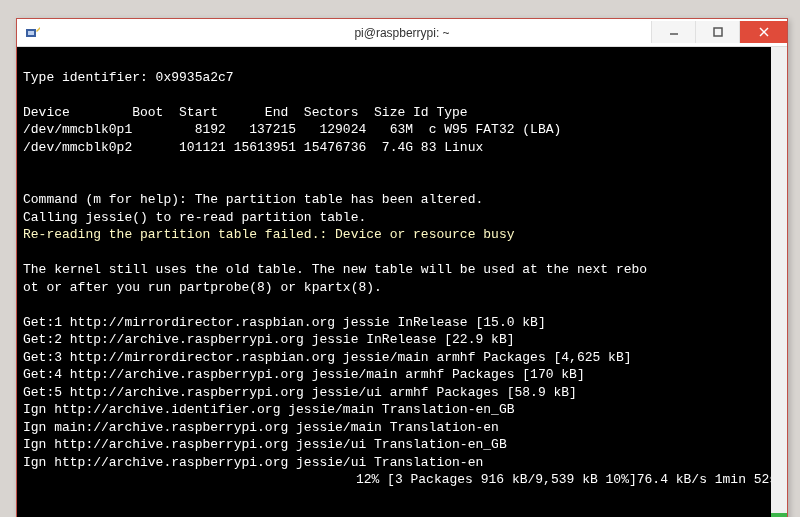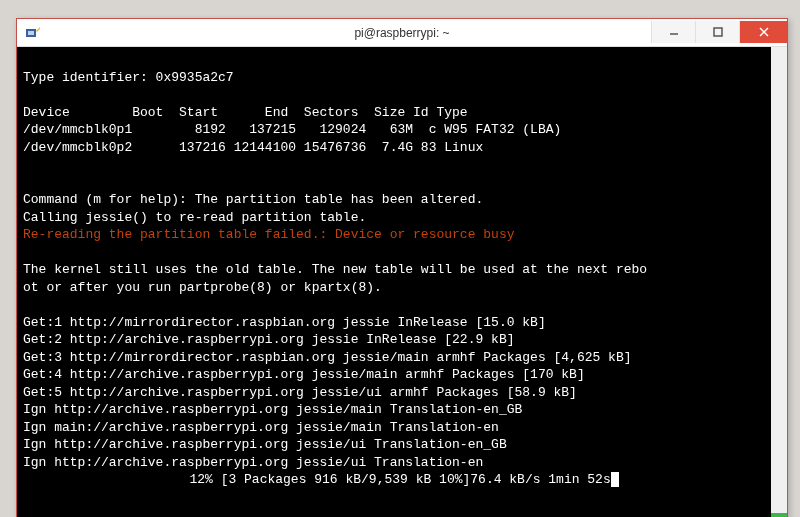--- a/index.html
+++ b/index.html
@@ -72,21 +72,21 @@
     color: #fff;
     font-family: "Consolas","Courier New",monospace;
     font-size: 13px;
     line-height: 17.5px;
     padding: 4px 2px 4px 6px;
     height: calc(100% - 28px);
     overflow: hidden;
     position: relative;
     white-space: pre;
   }
-  .err { color: #c2410c; }
+  .err { color: #fef9c3; }
   .inv { background: #fff; color: #000; }
   .scrollbar {
     position: absolute;
     right: 0;
     top: 28px;
     bottom: 0;
     width: 16px;
     background: #f0f0f0;
   }
   .scroll-arrow {
@@ -95,21 +95,21 @@
     background: #3cb54a;
     color: #fff;
     font-size: 10px;
     display: flex;
     align-items: center;
     justify-content: center;
     position: absolute;
     cursor: pointer;
   }
   .scroll-arrow.down { bottom: 0; }
-  .lastline { display: flex; justify-content: center; }
+  .lastline { display: flex; justify-content: flex-end; }
 </style>
 </head>
 <body>
 
 <div class="window">
   <div class="titlebar">
     <div class="app-icon">
       <svg width="16" height="16" viewBox="0 0 16 16">
         <rect x="1" y="4" width="10" height="8" fill="#3a5fa0"></rect>
         <rect x="3" y="6" width="6" height="4" fill="#bcd0f0"></rect>
@@ -135,36 +135,36 @@
           </svg>
       </div>
     </div>
   </div>
 
   <div class="terminal">
 <span>Type identifier: 0x9935a2c7</span>
 
 <span>Device        Boot  Start      End  Sectors  Size Id Type</span>
 <span>/dev/mmcblk0p1        8192   137215   129024   63M  c W95 FAT32 (LBA)</span>
-<span>/dev/mmcblk0p2      137216 12144100 15476736  7.4G 83 Linux</span>
+<span>/dev/mmcblk0p2      101121 15613951 15476736  7.4G 83 Linux</span>
 
 
 <span>Command (m for help): The partition table has been altered.</span>
 <span>Calling jessie() to re-read partition table.</span>
 <span class="err">Re-reading the partition table failed.: Device or resource busy</span>
 
 <span>The kernel still uses the old table. The new table will be used at the next rebo</span>
 <span>ot or after you run partprobe(8) or kpartx(8).</span>
 
 <span>Get:1 http://mirrordirector.raspbian.org jessie InRelease [15.0 kB]</span>
 <span>Get:2 http://archive.raspberrypi.org jessie InRelease [22.9 kB]</span>
 <span>Get:3 http://mirrordirector.raspbian.org jessie/main armhf Packages [4,625 kB]</span>
 <span>Get:4 http://archive.raspberrypi.org jessie/main armhf Packages [170 kB]</span>
 <span>Get:5 http://archive.raspberrypi.org jessie/ui armhf Packages [58.9 kB]</span>
-<span>Ign http://archive.raspberrypi.org jessie/main Translation-en_GB</span>
+<span>Ign http://archive.identifier.org jessie/main Translation-en_GB</span>
 <span>Ign main://archive.raspberrypi.org jessie/main Translation-en</span>
 <span>Ign http://archive.raspberrypi.org jessie/ui Translation-en_GB</span>
 <span>Ign http://archive.raspberrypi.org jessie/ui Translation-en</span>
 <span class="lastline"><span>12% [3 Packages 916 kB/9,539 kB 10%]</span><span><span>76.4 kB/s 1min 52s</span><span class="inv"> </span></span></span></div>
 
   <div class="scrollbar">
     <div class="scroll-arrow down">
       <svg width="8" height="8">
           <path d="M1 2 L4 6 L7 2 Z" fill="#fff"></path>
         </svg>

